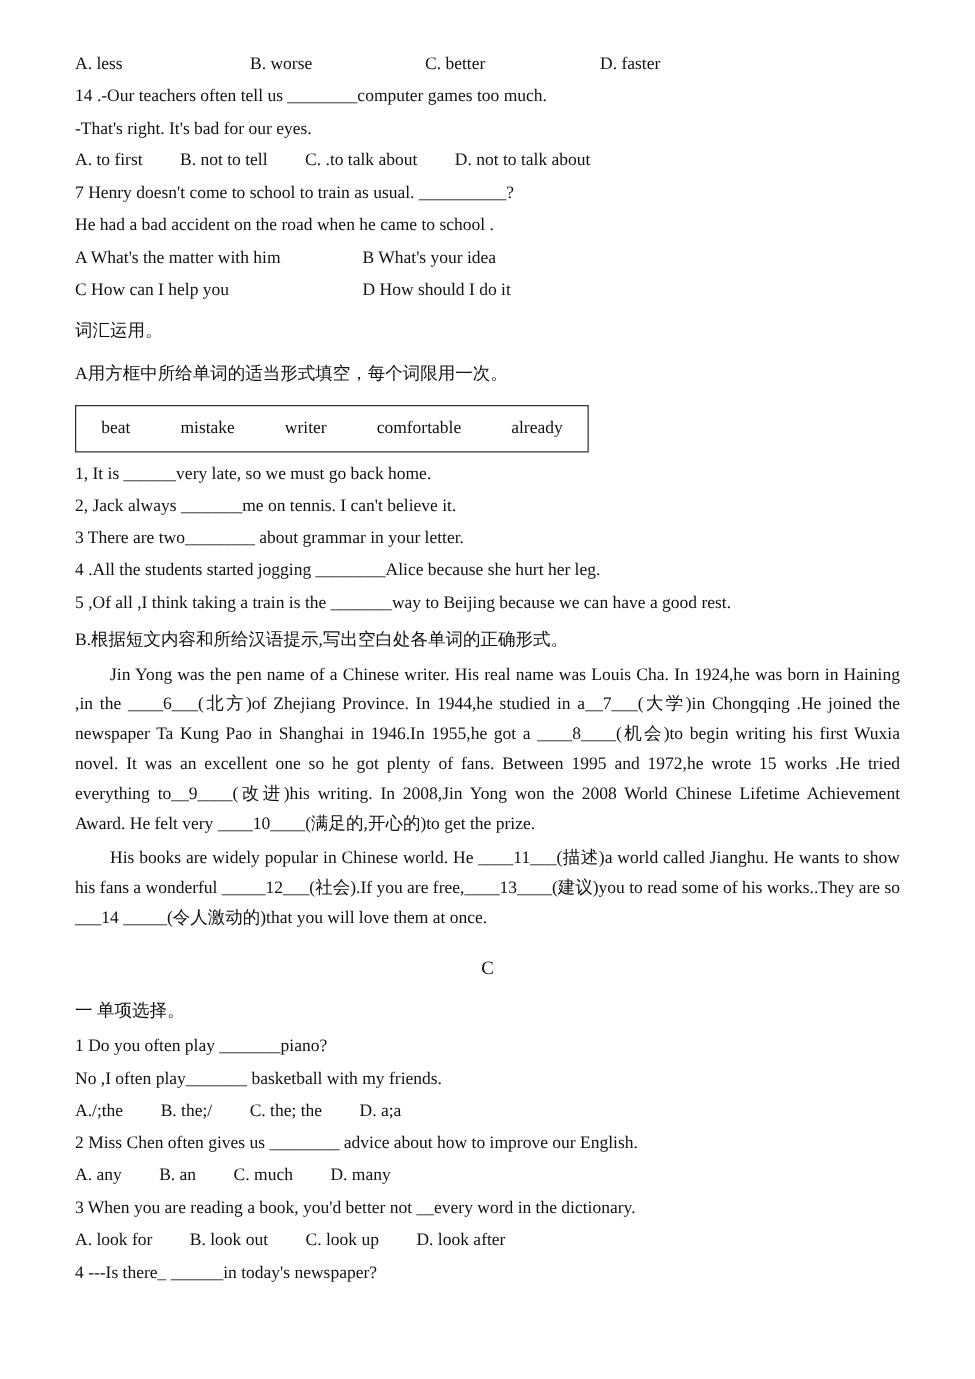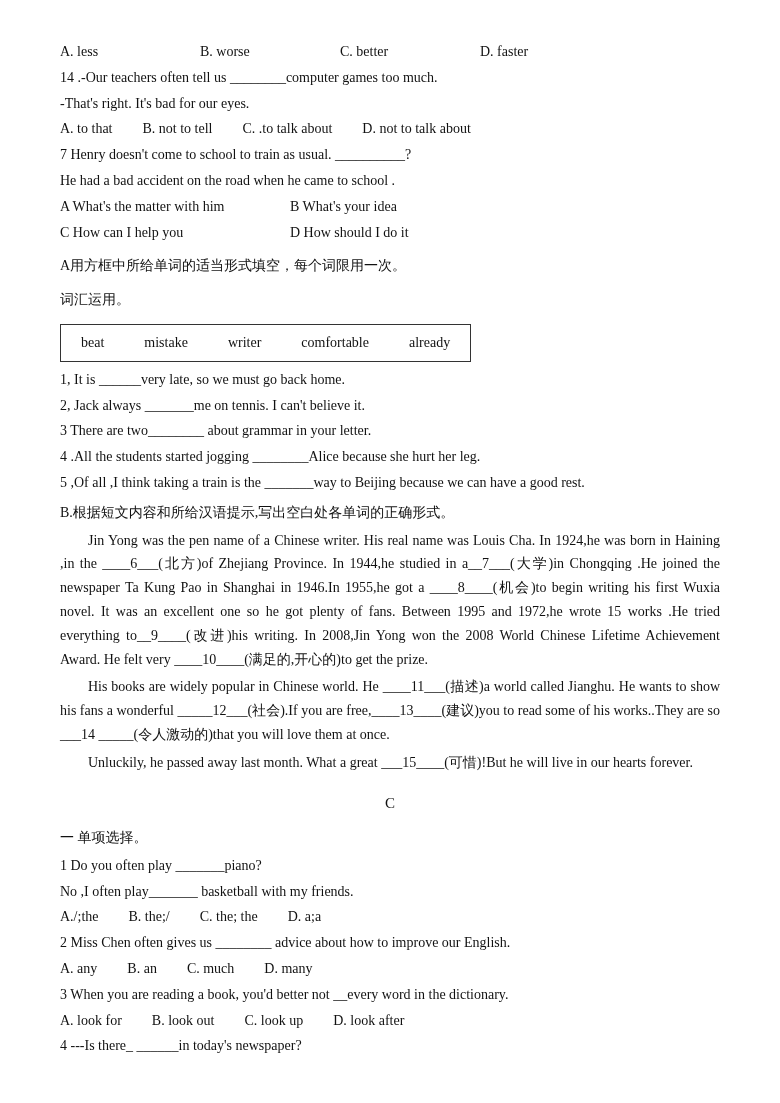--- a/index.html
+++ b/index.html
@@ -36,40 +36,40 @@
 <div class="options-row">
   <span class="option">A. less</span>
   <span class="option">B. worse</span>
   <span class="option">C. better</span>
   <span class="option">D. faster</span>
 </div>
 
 <div class="line">14 .-Our teachers often tell us ________computer games too much.</div>
 <div class="line">-That's right. It's bad for our eyes.</div>
 <div class="options-row">
-  <span>A. to that</span>
+  <span>A. to first</span>
   <span>B. not to tell</span>
   <span>C. .to talk about</span>
   <span>D. not to talk about</span>
 </div>
 
 <div class="line">7  Henry  doesn't come to school to train as usual. __________?</div>
 <div class="line">He had a bad accident on the road when he came to school .</div>
 <div class="options-row">
   <span style="min-width:200px">A What's the matter with him</span>
   <span>B What's your idea</span>
 </div>
 <div class="options-row">
   <span style="min-width:200px">C How can I help you</span>
   <span>D How should I do it</span>
 </div>
 
 <div style="margin-top:10px;">
+  <div class="section-title">词汇运用。</div>
   <div class="section-title">A用方框中所给单词的适当形式填空，每个词限用一次。</div>
-  <div class="section-title">词汇运用。</div>
 
   
   <div class="vocab-box">
     <span>beat</span>
     <span>mistake</span>
     <span>writer</span>
     <span>comfortable</span>
     <span>already</span>
   </div>
 
@@ -79,21 +79,20 @@
   <div class="fill-line">3 There are two________ about grammar in your letter.</div>
   <div class="fill-line">4 .All the students started jogging ________Alice because she hurt her leg.</div>
   <div class="fill-line">5 ,Of all ,I think taking a train is the _______way to Beijing because we can have a good rest.</div>
 
   
   <div class="section-title" style="margin-top:6px;">B.根据短文内容和所给汉语提示,写出空白处各单词的正确形式。</div>
 
   
   <div class="paragraph">Jin Yong was the pen name of a Chinese writer. His real name was Louis Cha. In 1924,he was born in Haining ,in the ____6___(北方)of Zhejiang Province. In 1944,he studied in a__7___(大学)in Chongqing .He joined the newspaper Ta Kung Pao in Shanghai in 1946.In 1955,he got a ____8____(机会)to begin writing his first Wuxia novel. It was an excellent one so he got plenty of fans. Between 1995 and 1972,he wrote 15 works .He tried everything to__9____(改进)his writing. In 2008,Jin Yong won the 2008 World Chinese Lifetime Achievement Award. He felt very ____10____(满足的,开心的)to get the prize.</div>
   <div class="paragraph">His books are widely popular in Chinese world. He ____11___(描述)a world called Jianghu. He wants to show his fans a wonderful _____12___(社会).If you are free,____13____(建议)you to read some of his works..They are so ___14 _____(令人激动的)that you will love them at once.</div>
-  <div class="paragraph">Unluckily, he passed away last month. What a great ___15____(可惜)!But he will live in our hearts forever.</div>
 </div>
 
 <div style="margin-top:16px;">
   <div class="center-text">C</div>
   <div class="section-title">一 单项选择。</div>
 
   <div class="line">1 Do you often play _______piano?</div>
   <div class="line">No ,I often play_______ basketball with my friends.</div>
   <div class="options-row">
     <span>A./;the</span>

